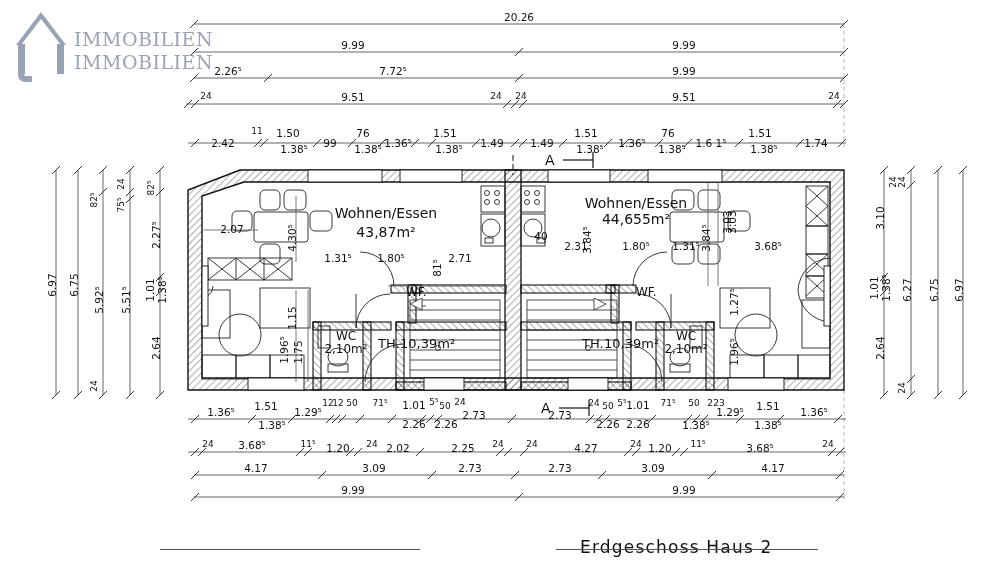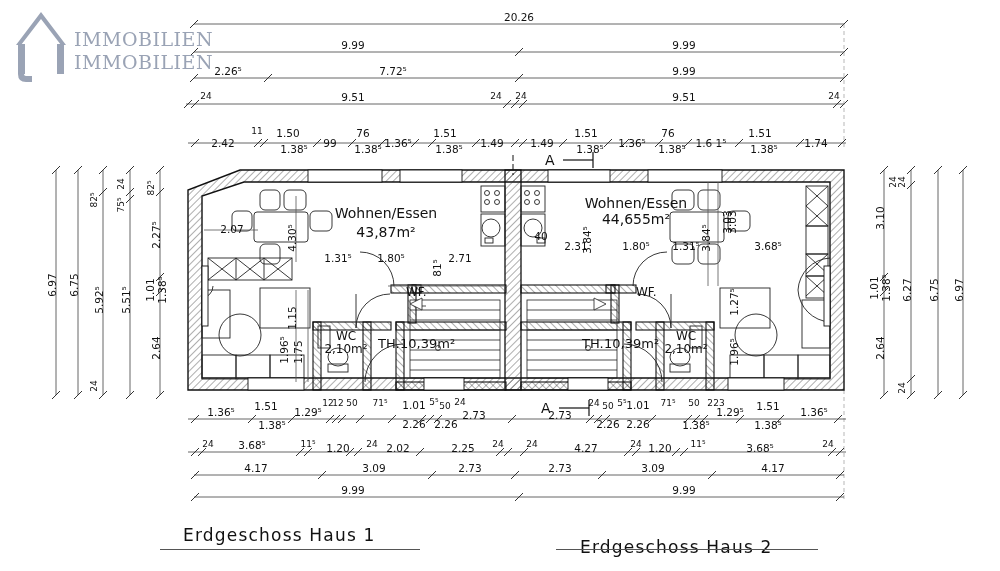--- a/index.html
+++ b/index.html
@@ -607,18 +607,17 @@
 
   <g font-family="DejaVu Sans, sans-serif" font-size="10.5" fill="#111">
     <text x="345" y="494" text-anchor="middle">9.99</text>
     <text x="676" y="494" text-anchor="middle">9.99</text>
   </g>
 </svg>
 
 <div class="logo-text" id="logo-l1">IMMOBILIEN</div>
 <div class="logo-text" id="logo-l2">IMMOBILIEN</div>
 
-<div class="cap" id="cap1">Erdgeschoss Haus 1</div>
 <div class="capline" id="capline1"></div>
 <div class="cap" id="cap2">Erdgeschoss Haus 2</div>
 <div class="capline" id="capline2"></div>
 
 </div>
 
 </body></html>

